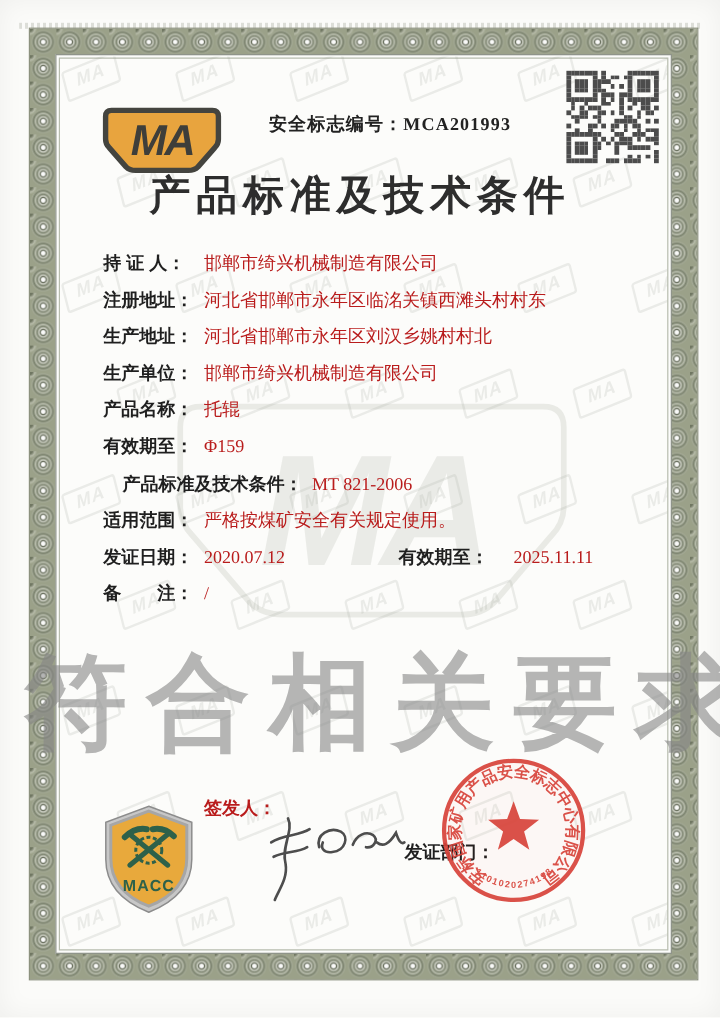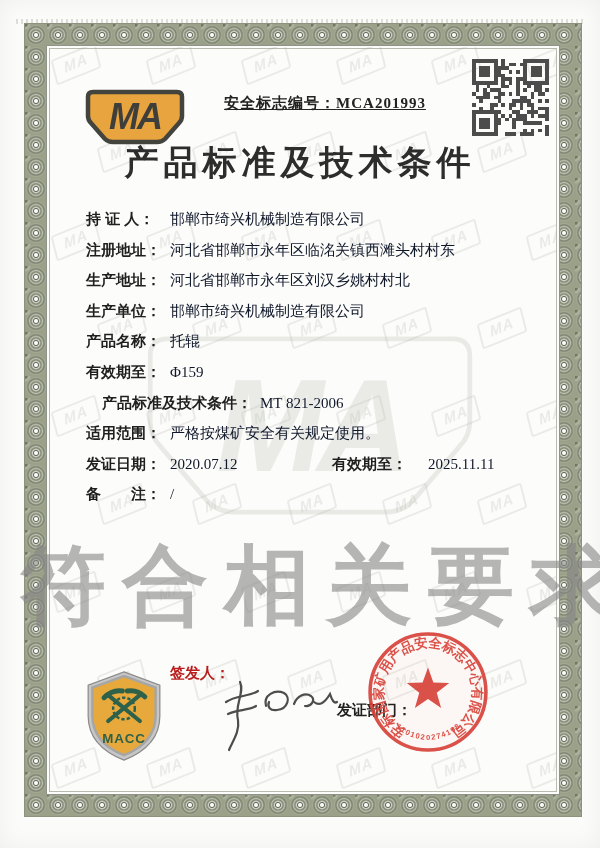--- a/index.html
+++ b/index.html
@@ -24,34 +24,34 @@
   
   .ghosts{position:absolute;left:48px;top:47px;right:44px;bottom:46px;overflow:hidden;z-index:1;}
   .ghost{position:absolute;width:44px;height:22px;border:2px solid rgba(150,156,142,.17);
     border-radius:3px;color:rgba(150,156,142,.17);text-align:center;
     font:italic 900 15px/20px "Liberation Sans",sans-serif;letter-spacing:1px;
     transform:rotate(-22deg) skewX(-8deg);}
   .big-ghost{position:absolute;left:140px;top:318px;width:340px;height:215px;z-index:1;opacity:.5;}
   
   .ma-badge{position:absolute;left:84px;top:86px;width:102px;height:62px;z-index:2;}
   .cert-no{position:absolute;left:175px;top:94px;width:300px;text-align:center;z-index:2;
-    font-weight:700;font-size:15px;letter-spacing:1px;color:#222;text-decoration:underline;}
+    font-weight:700;font-size:15px;letter-spacing:1px;color:#222;}
   .qr{position:absolute;left:472px;top:59px;width:77px;height:77px;z-index:2;
     display:grid;grid-template-columns:repeat(21,1fr);grid-template-rows:repeat(21,1fr);}
   .qr i{display:block;}
   .qr i.on{background:#4c4c4c;}
   .title{position:absolute;left:0;right:0;top:140px;text-align:center;z-index:2;
     font-size:34px;font-weight:900;letter-spacing:5px;color:#2d2d2d;}
   
   .rows{position:absolute;left:86px;top:210px;right:50px;z-index:2;font-size:15px;}
   .row{height:30.6px;white-space:nowrap;}
   .flabel{display:inline-block;min-width:84px;font-weight:700;color:#1f1f1f;
     font-family:"Liberation Sans",sans-serif;}
   .flabel.long{min-width:0;margin-left:16px;}
-  .fvalue{color:#0f172a;}
+  .fvalue{color:#b91c1c;}
   .fvalue.after-long{margin-left:8px;}
   .fvalue.dvalue{display:inline-block;width:162px;}
   .fvalue.dvalue2{margin-left:12px;}
   
   .statement{position:absolute;left:84px;top:560px;width:452px;z-index:2;
     font-size:13px;line-height:24.8px;text-align:justify;text-indent:2em;color:#1e1e1e;}
   .watermark{position:absolute;left:20px;right:20px;top:528px;z-index:3;text-align:center;
     font-family:"Liberation Sans",sans-serif;font-weight:900;font-size:86px;letter-spacing:16px;
     color:#868686;opacity:.6;white-space:nowrap;pointer-events:none;}
   

